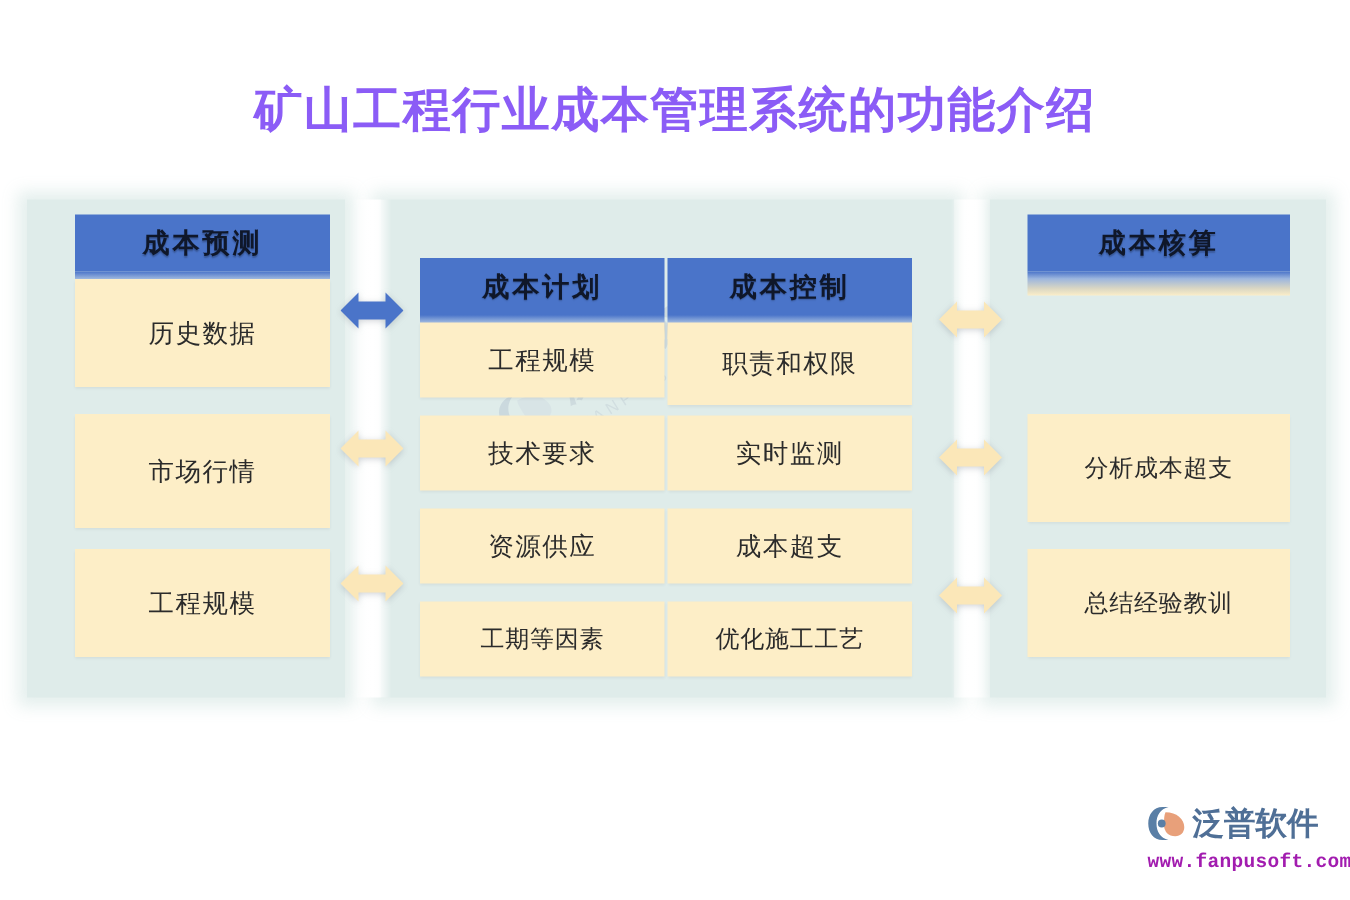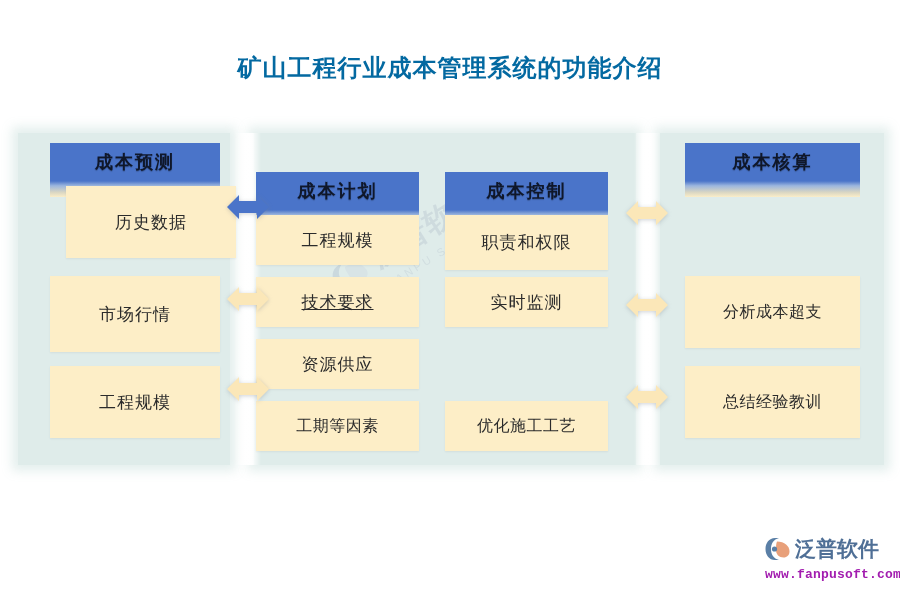--- a/index.html
+++ b/index.html
@@ -17,24 +17,24 @@
   }
 
   
   .page-title {
     position: absolute;
     top: 52px;
     left: 0;
     width: 900px;
     text-align: center;
     font-family: "DejaVu Serif", "Liberation Serif", serif;
-    font-size: 24px;
+    font-size: 32px;
     font-weight: bold;
     letter-spacing: 1px;
-    color: #0369a1;
+    color: #8b5cf6;
     white-space: nowrap;
   }
 
   
   .stage {
     position: absolute;
     left: 0;
     top: 0;
     width: 900px;
     height: 600px;
@@ -204,39 +204,40 @@
         <path d="M18,7 C28,7 35,13 35,21 C35,25 32,28 27,28 C21,28 17,24 17,18 C17,13 17,9 18,7 Z" fill="#c9d3de"></path>
       </svg>
       <span class="wm-cn">泛普软件</span>
     </div>
     <div class="wm-en">FANPU SOFTWARE</div>
   </div>
 
   <div class="col" style="left:50px; top:143px; width:170px; height:312px;">
     <div class="col-header">成本预测</div>
     <div class="gloss" style="top:38px;"></div>
-    <div class="cell" style="top:43px; height:72px;margin-left:16px;">历史数据</div>
+    <div class="cell" style="top:43px; height:72px;">历史数据</div>
     <div class="cell" style="top:133px; height:76px;">市场行情</div>
     <div class="cell" style="top:223px; height:72px;">工程规模</div>
   </div>
 
-  <div class="col" style="left:256px; top:172px; width:163px; height:272px;">
+  <div class="col" style="left:280px; top:172px; width:163px; height:272px;">
     <div class="col-header">成本计划</div>
     <div class="gloss" style="top:38px;"></div>
     <div class="cell" style="top:43px;  height:50px;">工程规模</div>
-    <div class="cell" style="top:105px; height:50px;text-decoration:underline;">技术要求</div>
+    <div class="cell" style="top:105px; height:50px;">技术要求</div>
     <div class="cell" style="top:167px; height:50px;">资源供应</div>
     <div class="cell wide" style="top:229px; height:50px;">工期等因素</div>
   </div>
 
   <div class="col" style="left:445px; top:172px; width:163px; height:272px;">
     <div class="col-header">成本控制</div>
     <div class="gloss" style="top:38px;"></div>
     <div class="cell" style="top:43px;  height:55px;">职责和权限</div>
     <div class="cell" style="top:105px; height:50px;">实时监测</div>
+    <div class="cell" style="top:167px; height:50px;">成本超支</div>
     <div class="cell wide" style="top:229px; height:50px;">优化施工工艺</div>
   </div>
 
   <div class="col" style="left:685px; top:143px; width:175px; height:312px;">
     <div class="col-header">成本核算</div>
     <div class="gloss" style="top:38px;"></div>
     <div class="cell wide" style="top:133px; height:72px;">分析成本超支</div>
     <div class="cell wide" style="top:223px; height:72px;">总结经验教训</div>
   </div>
 

